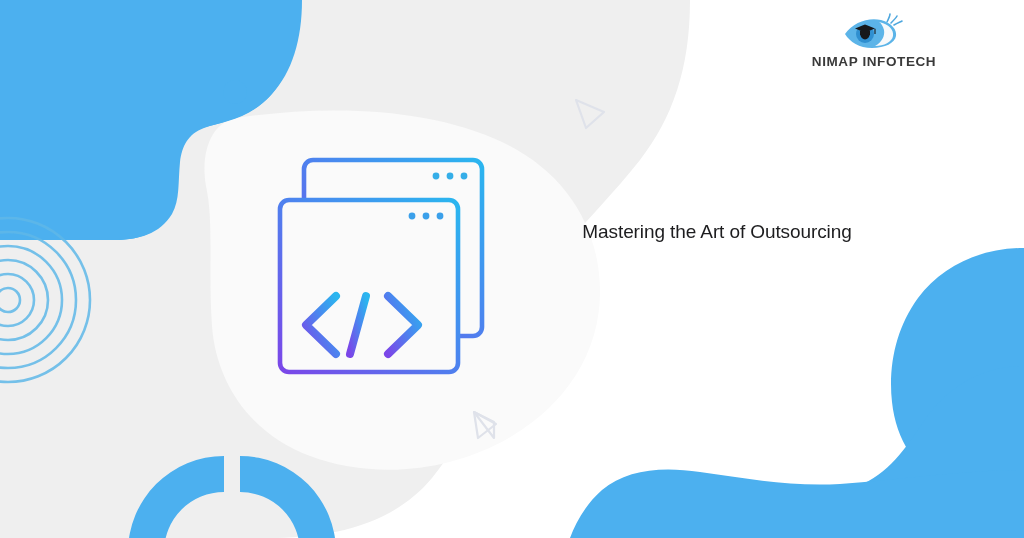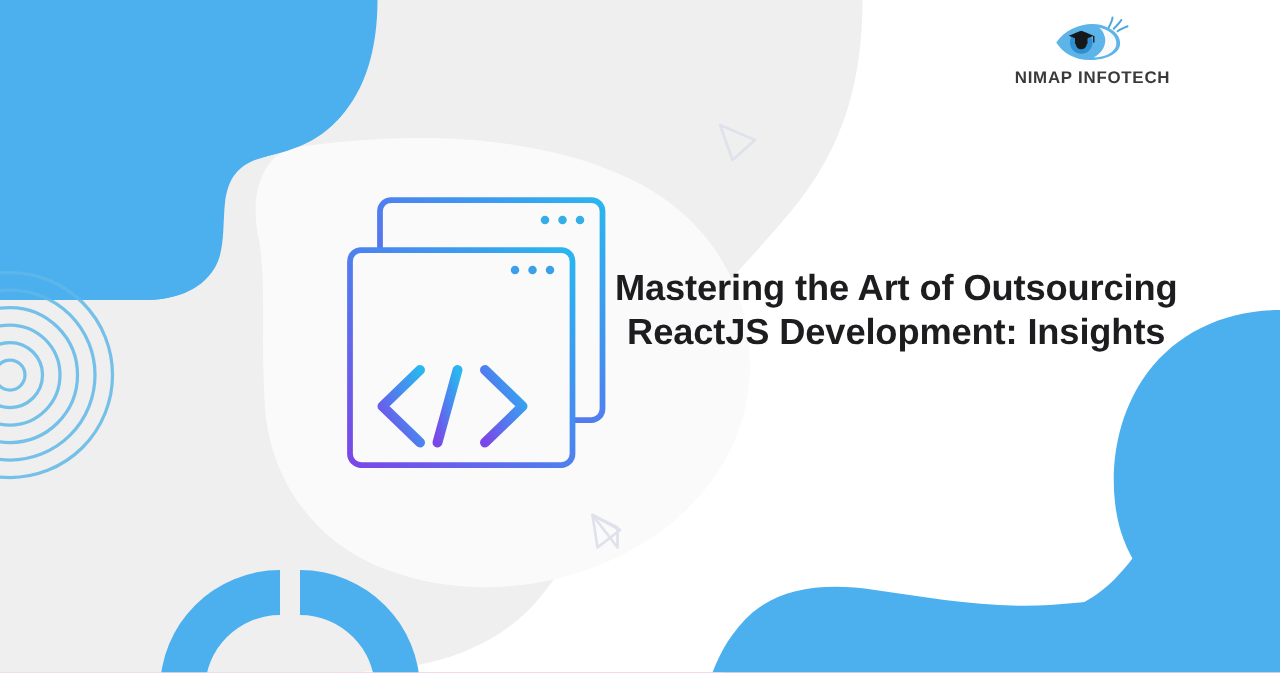--- a/index.html
+++ b/index.html
@@ -9,21 +9,21 @@
     background: #ffffff;
   }
   body {
     font-family: "Liberation Sans", sans-serif;
   }
   #banner {
     position: relative;
     width: 1024px;
     height: 538px;
     overflow: hidden;
-    background: #ec4899;
+    background: #3b82f6;
   }
   #bg-svg {
     position: absolute;
     top: 0;
     left: 0;
     width: 1024px;
     height: 538px;
     display: block;
   }
 
@@ -65,22 +65,22 @@
   
   .title-block {
     position: absolute;
     left: 487px;
     top: 214px;
     width: 460px;
     text-align: center;
   }
   .title-line {
     font-family: "Liberation Sans", sans-serif;
-    font-size: 29px;
-    font-weight: 700;
+    font-size: 19px;
+    font-weight: 400;
     color: #1d1d1f;
     line-height: 35px;
     letter-spacing: -0.1px;
     white-space: nowrap;
   }
 </style>
 </head>
 <body>
 
 <div id="banner">
@@ -259,16 +259,15 @@
       <g fill="#3ba0ea">
         <circle cx="142" cy="68" r="3.4"></circle>
         <circle cx="156" cy="68" r="3.4"></circle>
         <circle cx="170" cy="68" r="3.4"></circle>
       </g>
     </svg>
   </div>
 
   <div class="title-block">
     <div class="title-line">Mastering the Art of Outsourcing</div>
-    <div class="title-line">ReactJS Development: Insights</div>
   </div>
 
 </div>
 
 </body></html>

